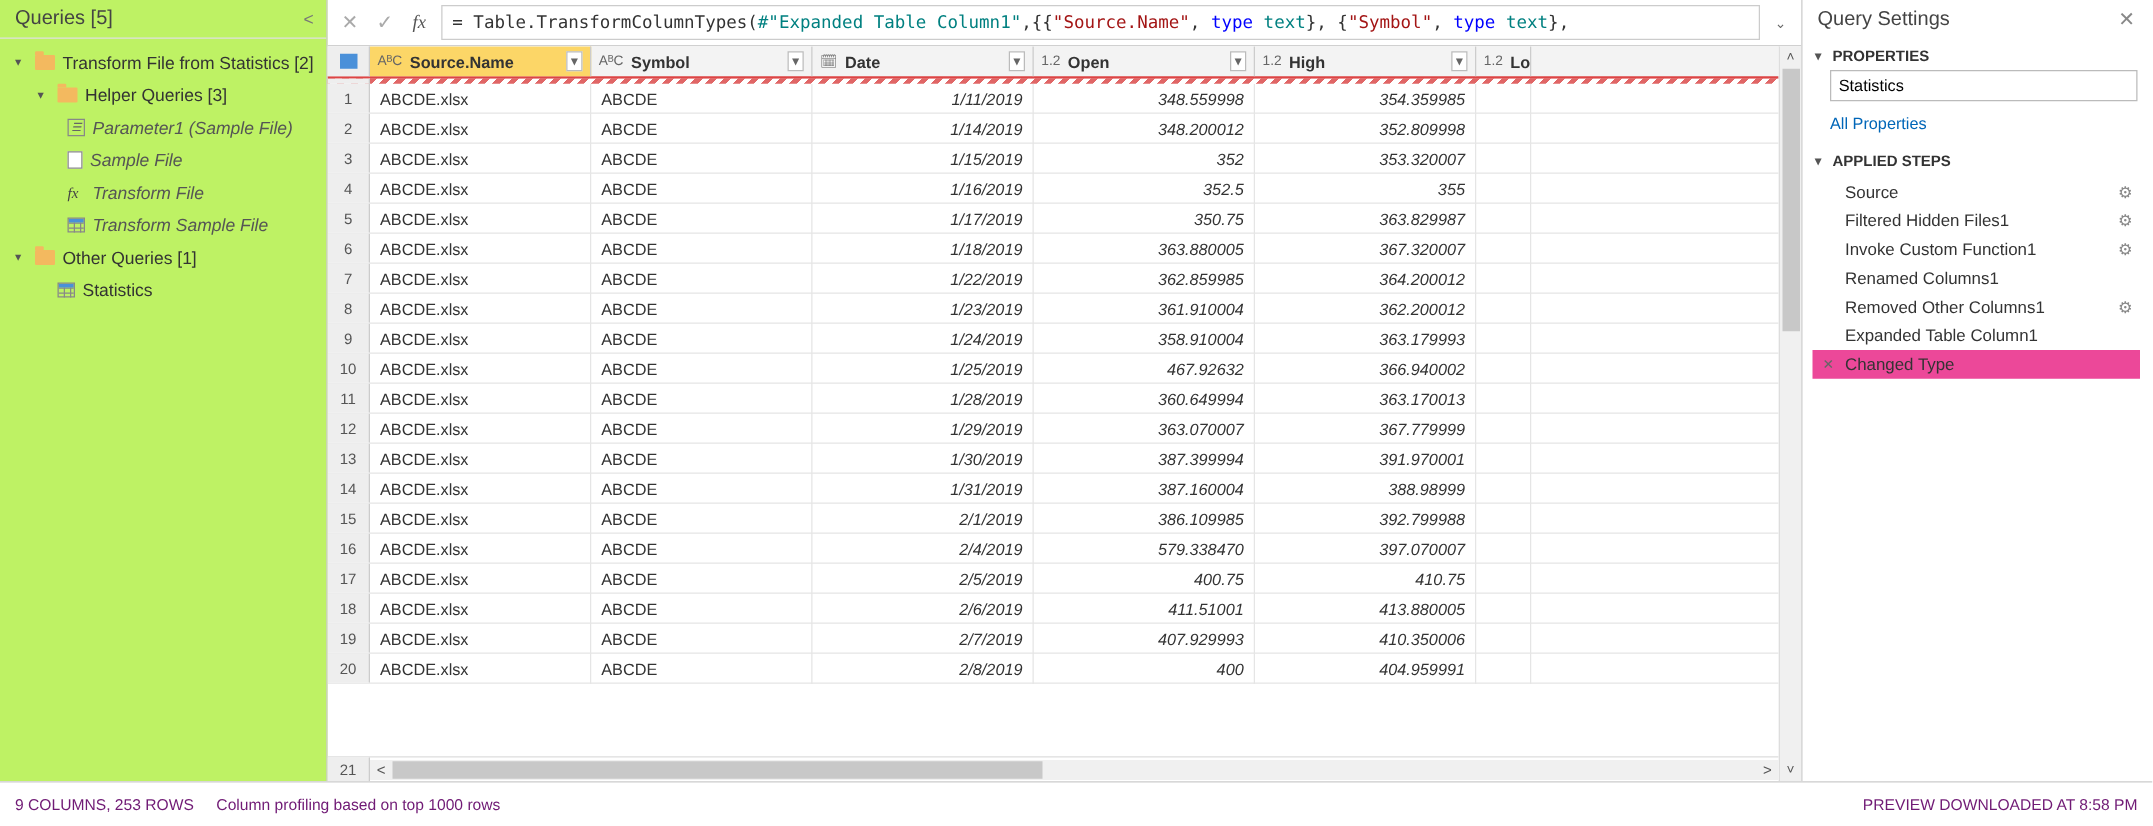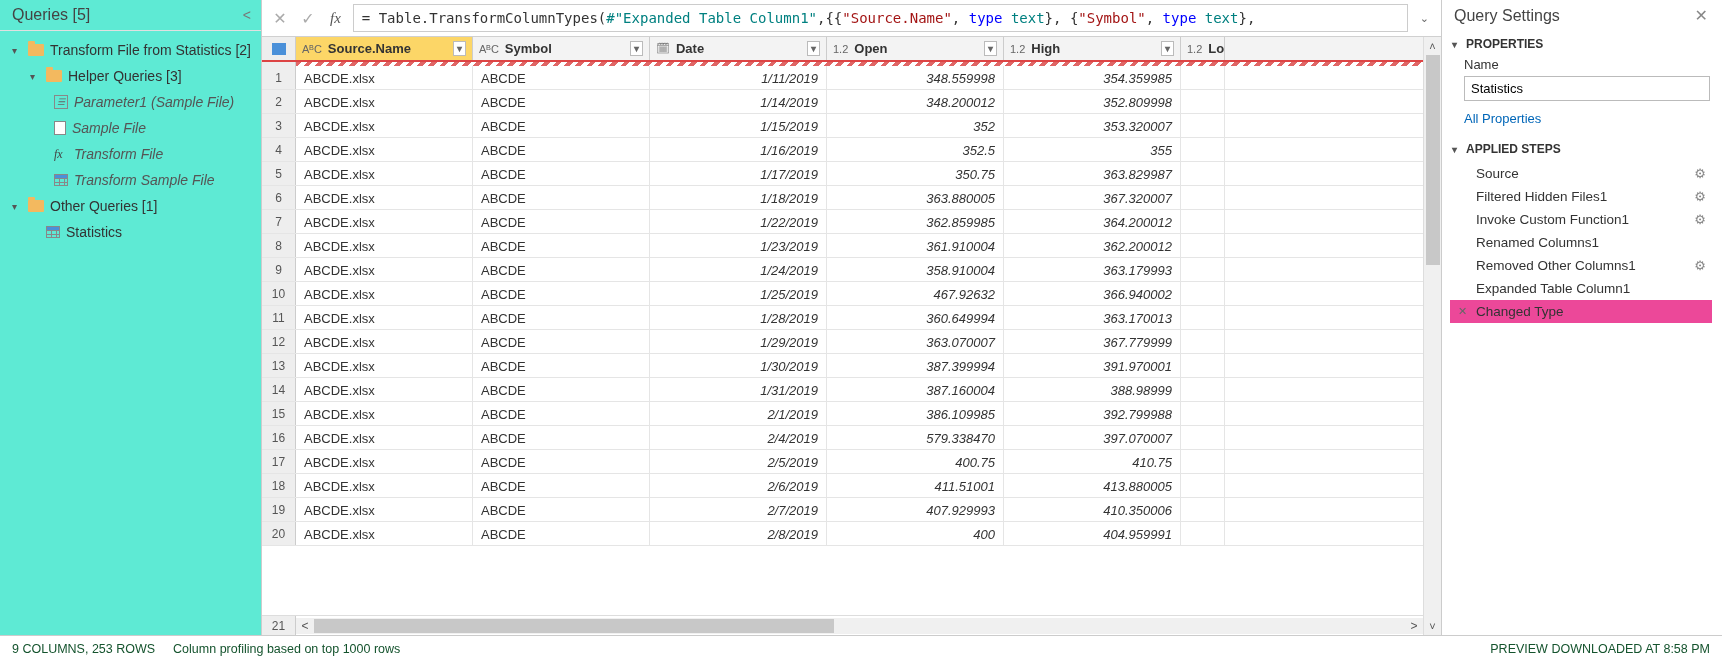--- a/index.html
+++ b/index.html
@@ -14,21 +14,21 @@
   display: flex;
   flex-direction: column;
 }
 .main-row { display: flex; flex: 1; overflow: hidden; }
 
 .queries-panel {
   width: 262px;
   border-right: 1px solid #ccc;
   display: flex;
   flex-direction: column;
-  background: #5eead4;
+  background: #bef264;
 }
 .queries-header {
   display: flex;
   align-items: center;
   justify-content: space-between;
   padding: 6px 10px 6px 12px;
   border-bottom: 1px solid #e0e0e0;
   font-size: 16px;
   color: #444;
   font-weight: 400;
@@ -147,27 +147,27 @@
   padding: 4px 6px 4px 26px;
   font-size: 13.5px;
   position: relative;
   cursor: pointer;
 }
 .step .gear { margin-left: auto; color: #888; font-size: 13px; }
 .step.selected { background: #ec4899; }
 .step.selected::before { content: "✕"; position: absolute; left: 8px; font-size: 11px; color: #666; }
 
 .footer {
-  height: 26px;
+  height: 36px;
   border-top: 1px solid #ccc;
   display: flex;
   align-items: center;
   padding: 0 12px;
   font-size: 12.5px;
-  color: #14532d;
+  color: #701a75;
   gap: 18px;
 }
 .footer .right { margin-left: auto; }
 
 .stripe {
   height: 4px;
   background: repeating-linear-gradient(135deg, #e06666 0 4px, #fff 4px 8px);
   display: flex;
 }
 .stripe .corner { width: 34px; background: #eee; border-right: 1px solid #ccc; }
@@ -475,21 +475,20 @@
 
   <div class="settings-panel">
     <div class="settings-header">
       <span>Query Settings</span>
       <span class="x">✕</span>
     </div>
     <div class="sect-title">
       <span class="tri">▾</span>
       <span>PROPERTIES</span>
     </div>
-    <div class="label">Name</div>
     <input class="name-input" value="Statistics" style="">
     <div class="link">All Properties</div>
     <div class="sect-title">
       <span class="tri">▾</span>
       <span>APPLIED STEPS</span>
     </div>
     <div class="steps" id="steps-list">
         <div class="step">
           <span>Source</span>
           <span class="gear">⚙</span>

